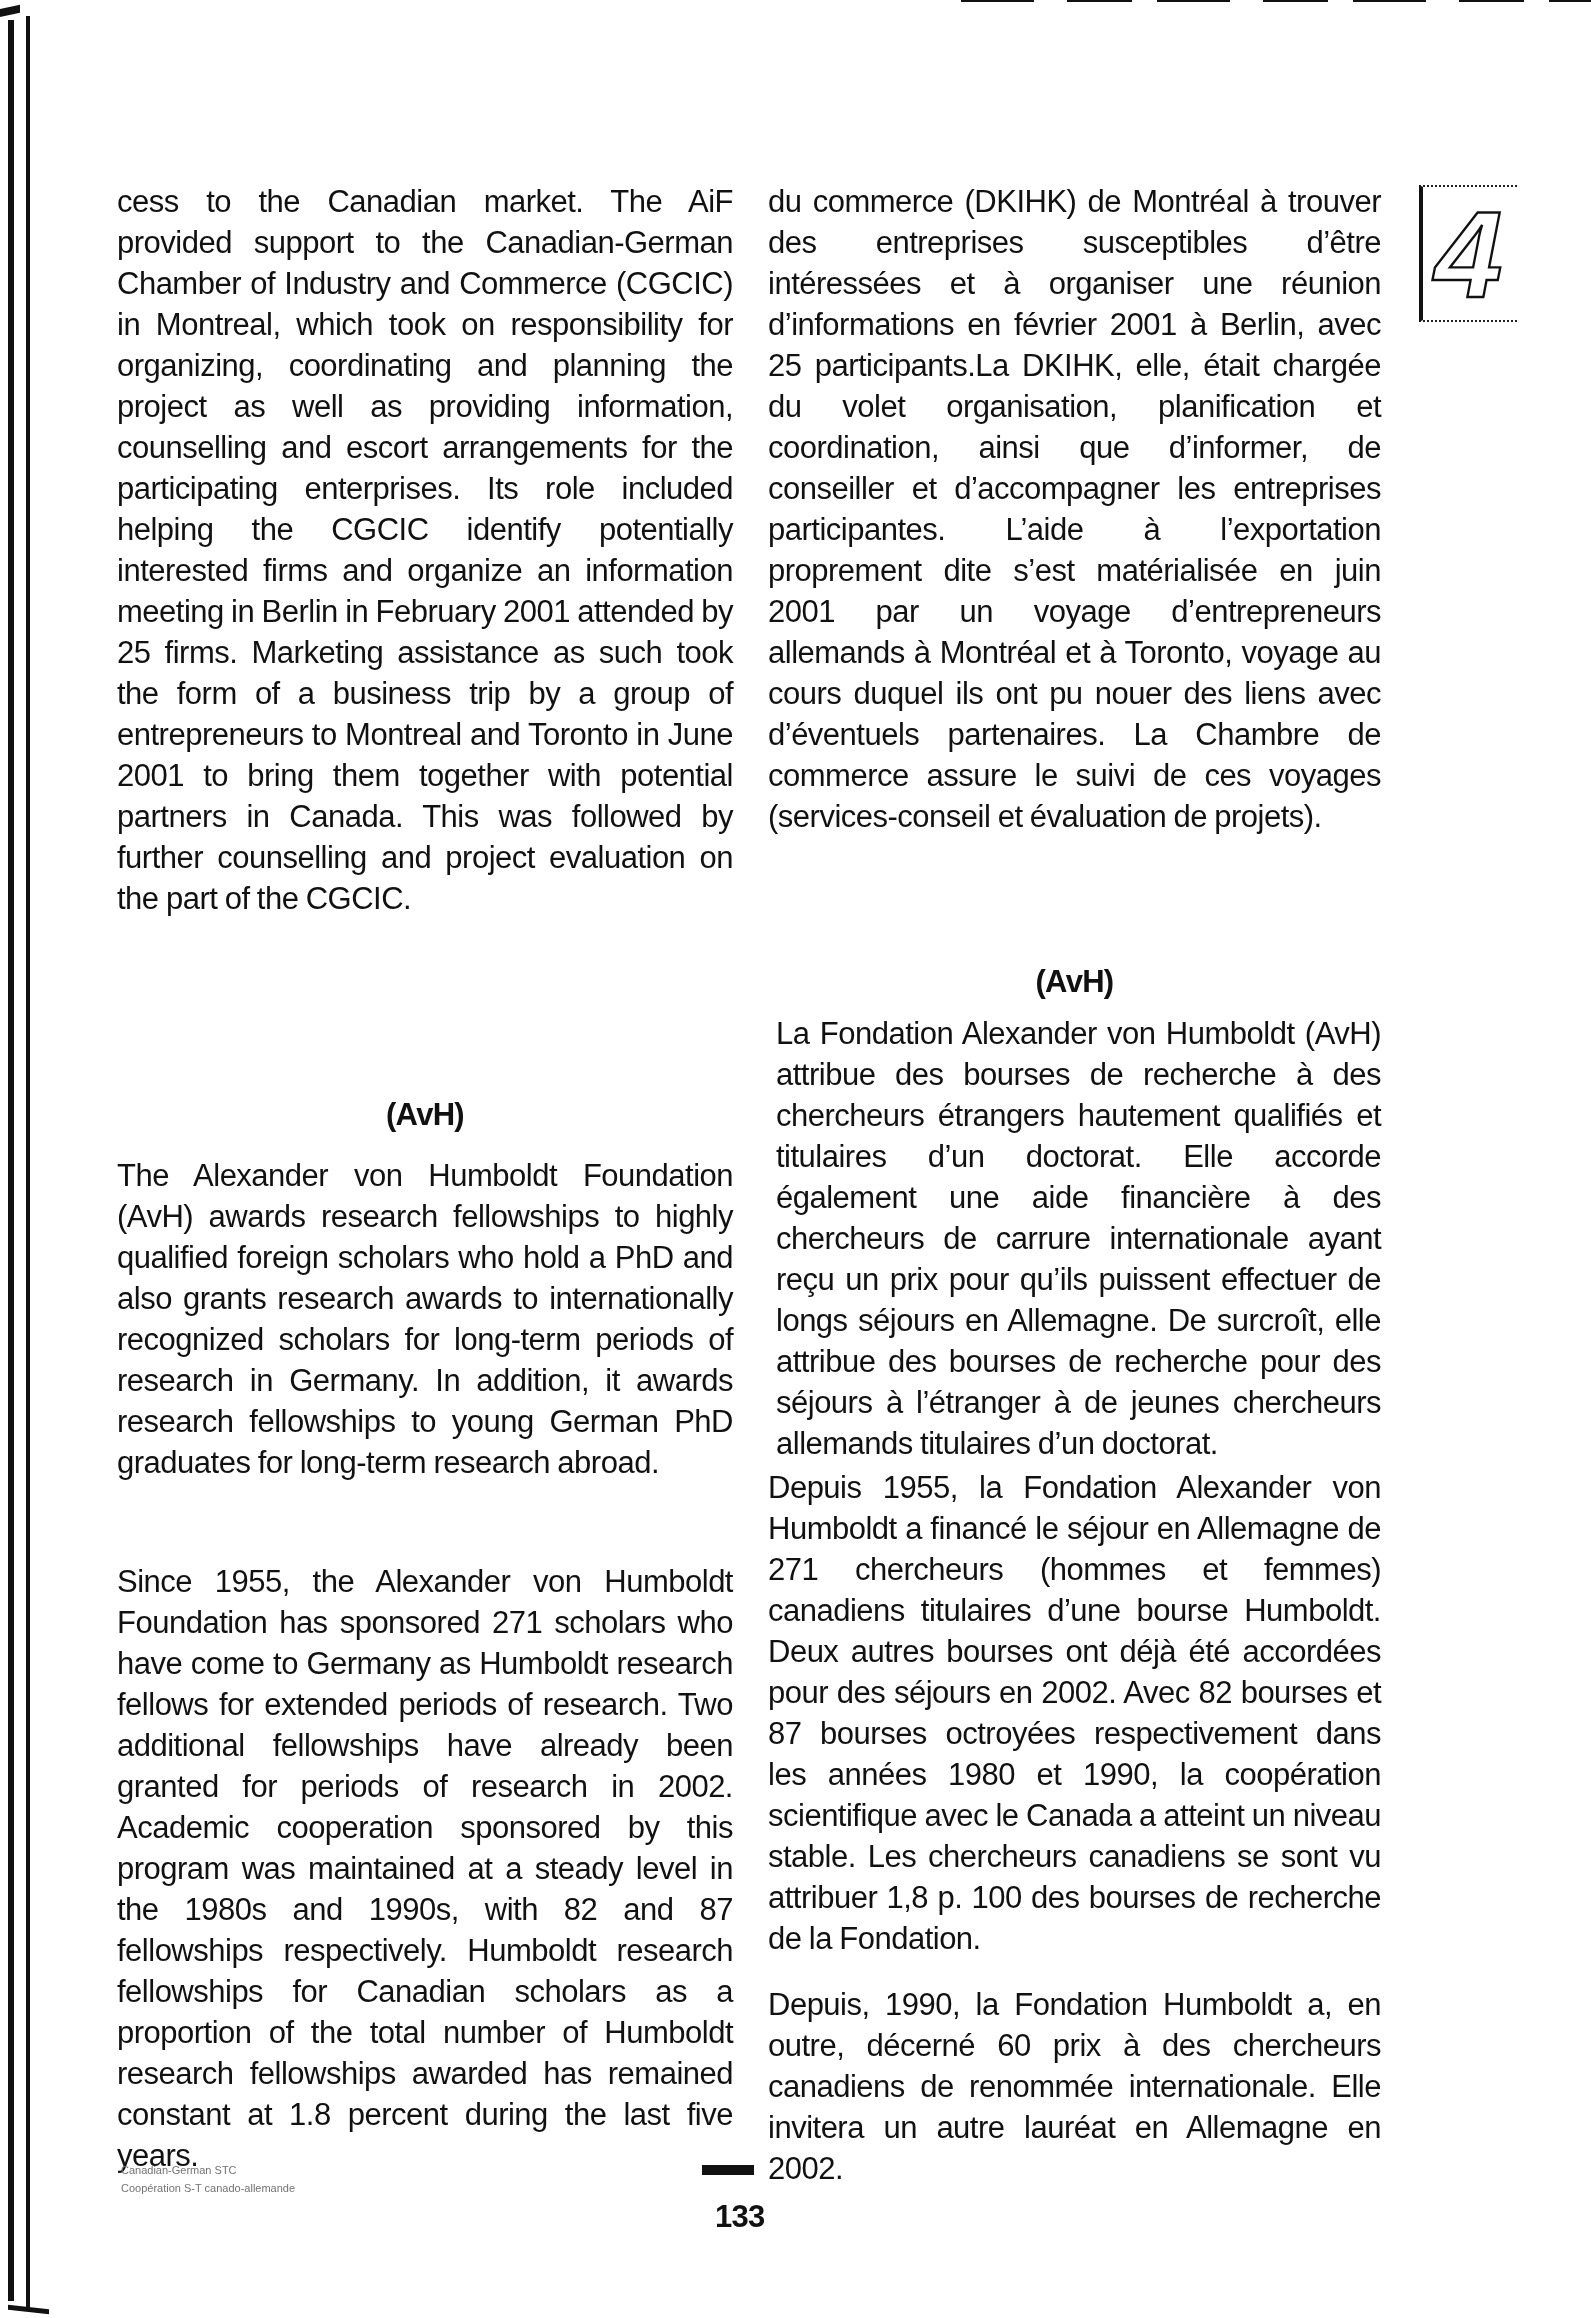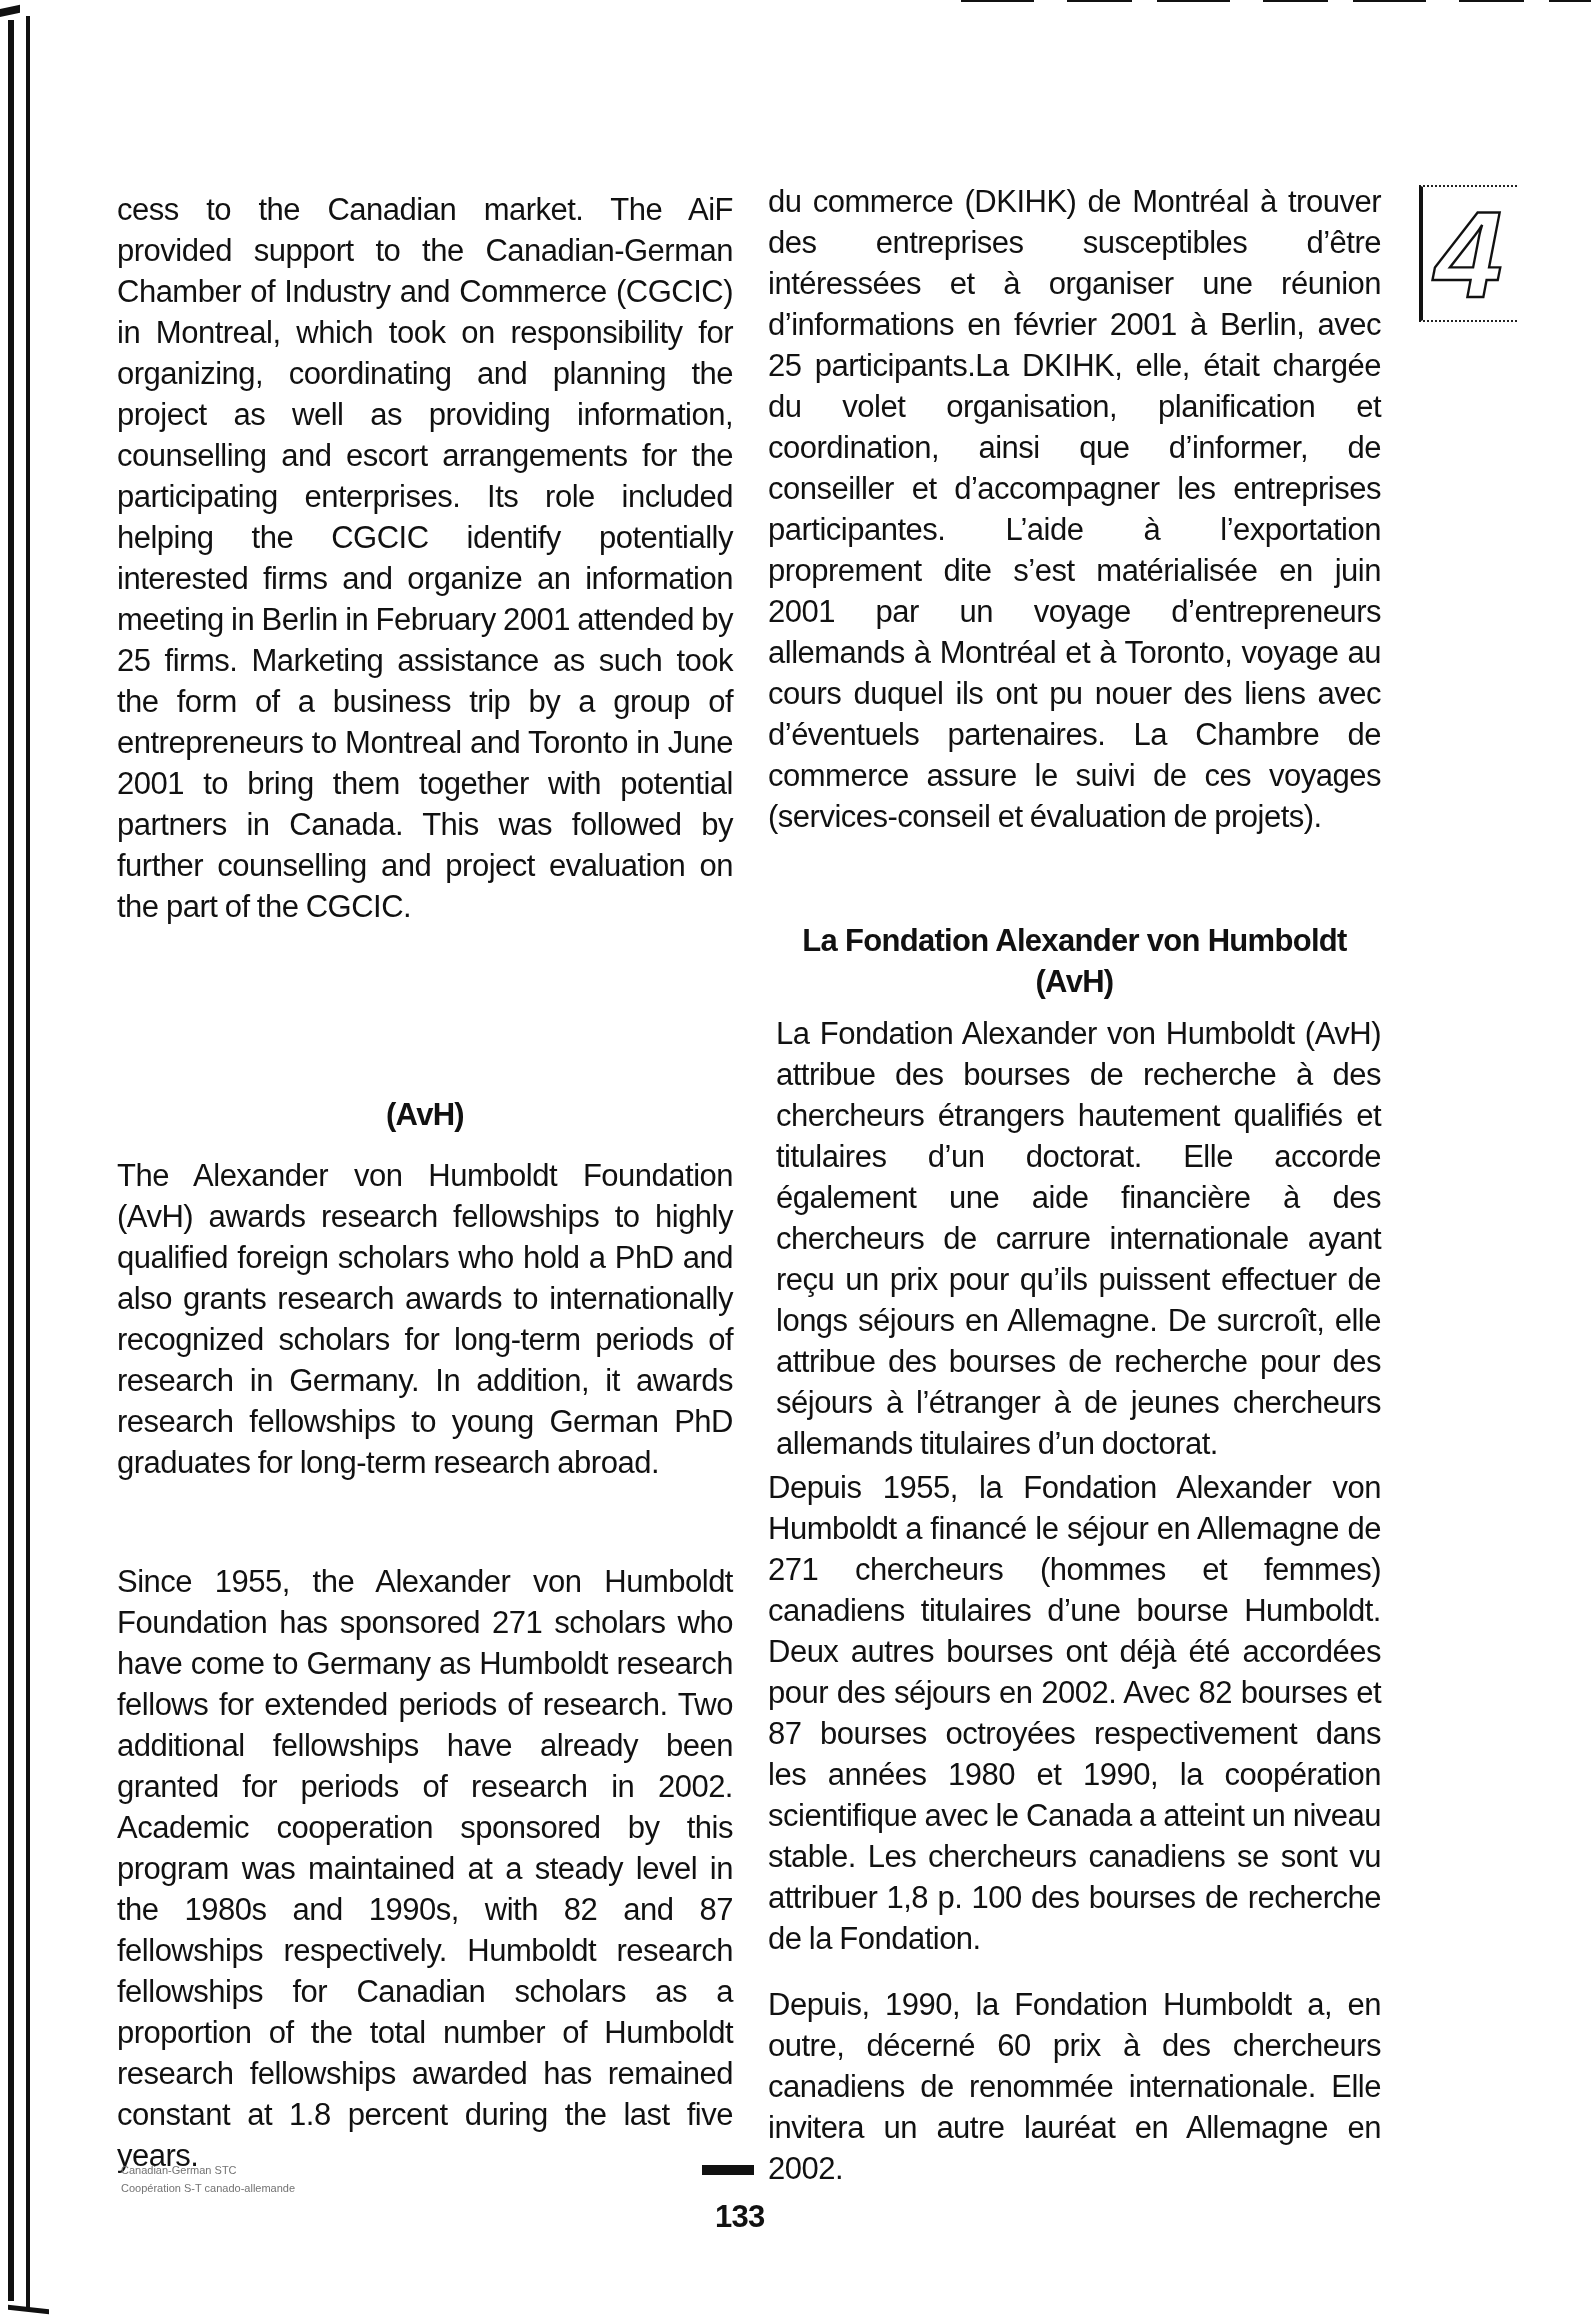--- a/index.html
+++ b/index.html
@@ -131,21 +131,21 @@
 <div class="binding-outer"></div>
 <div class="binding-inner"></div>
 <div class="binding-corner-bottom"></div>
 <div class="top-rule"></div>
 
 <div class="chapter-tab">
   <span class="num">4</span>
 </div>
 
 <div class="column col-left">
-  <div class="blk" style="top:8px;">
+  <div class="blk" style="top:0;">
     <p class="body">cess to the Canadian market. The AiF provided support to the Canadian-German Chamber of Industry and Commerce (CGCIC) in Montreal, which took on responsibility for organizing, coordinating and planning the project as well as providing information, counselling and escort arrangements for the participating enterprises. Its role included helping the CGCIC identify potentially interested firms and organize an information meeting in Berlin in February 2001 attended by 25 firms. Marketing assistance as such took the form of a business trip by a group of entrepreneurs to Montreal and Toronto in June 2001 to bring them together with potential partners in Canada. This was followed by further counselling and project evaluation on the part of the CGCIC.</p>
   </div>
   <div class="blk" style="top:872px;">
     <h2 class="section">
       <br>
       <span>(AvH)</span>
     </h2>
   </div>
   <div class="blk" style="top:974px;">
     <p class="body">The Alexander von Humboldt Foundation (AvH) awards research fellowships to highly qualified foreign scholars who hold a PhD and also grants research awards to internationally recognized scholars for long-term periods of research in Germany. In addition, it awards research fellowships to young German PhD graduates for long-term research abroad.</p>
@@ -154,21 +154,21 @@
     <p class="body">Since 1955, the Alexander von Humboldt Foundation has sponsored 271 scholars who have come to Germany as Humboldt research fellows for extended periods of research. Two additional fellowships have already been granted for periods of research in 2002. Academic cooperation sponsored by this program was maintained at a steady level in the 1980s and 1990s, with 82 and 87 fellowships respectively. Humboldt research fellowships for Canadian scholars as a proportion of the total number of Humboldt research fellowships awarded has remained constant at 1.8 percent during the last five years.</p>
   </div>
 </div>
 
 <div class="column col-right">
   <div class="blk" style="top:0;">
     <p class="body">du commerce (DKIHK) de Montréal à trouver des entreprises susceptibles d’être intéressées et à organiser une réunion d’informations en février 2001 à Berlin, avec 25 participants.La DKIHK, elle, était chargée du volet organisation, planification et coordination, ainsi que d’informer, de conseiller et d’accompagner les entreprises participantes. L’aide à l’exportation proprement dite s’est matérialisée en juin 2001 par un voyage d’entrepreneurs allemands à Montréal et à Toronto, voyage au cours duquel ils ont pu nouer des liens avec d’éventuels partenaires. La Chambre de commerce assure le suivi de ces voyages (services-conseil et évaluation de projets).</p>
   </div>
   <div class="blk" style="top:739px;">
     <h2 class="section">
-      <span>La Fondation Alexander von Humboldt</span><br>
+      <br>
       <span>(AvH)</span>
     </h2>
   </div>
   <div class="blk" style="top:832px;margin-left:8px;">
     <p class="body">La Fondation Alexander von Humboldt (AvH) attribue des bourses de recherche à des chercheurs étrangers hautement qualifiés et titulaires d’un doctorat. Elle accorde également une aide financière à des chercheurs de carrure internationale ayant reçu un prix pour qu’ils puissent effectuer de longs séjours en Allemagne. De surcroît, elle attribue des bourses de recherche pour des séjours à l’étranger à de jeunes chercheurs allemands titulaires d’un doctorat.</p>
   </div>
   <div class="blk" style="top:1286px;">
     <p class="body">Depuis 1955, la Fondation Alexander von Humboldt a financé le séjour en Allemagne de 271 chercheurs (hommes et femmes) canadiens titulaires d’une bourse Humboldt. Deux autres bourses ont déjà été accordées pour des séjours en 2002. Avec 82 bourses et 87 bourses octroyées respectivement dans les années 1980 et 1990, la coopération scientifique avec le Canada a atteint un niveau stable. Les chercheurs canadiens se sont vu attribuer 1,8 p. 100 des bourses de recherche de la Fondation.</p>
   </div>
   <div class="blk" style="top:1758px;margin-top:45px;">

